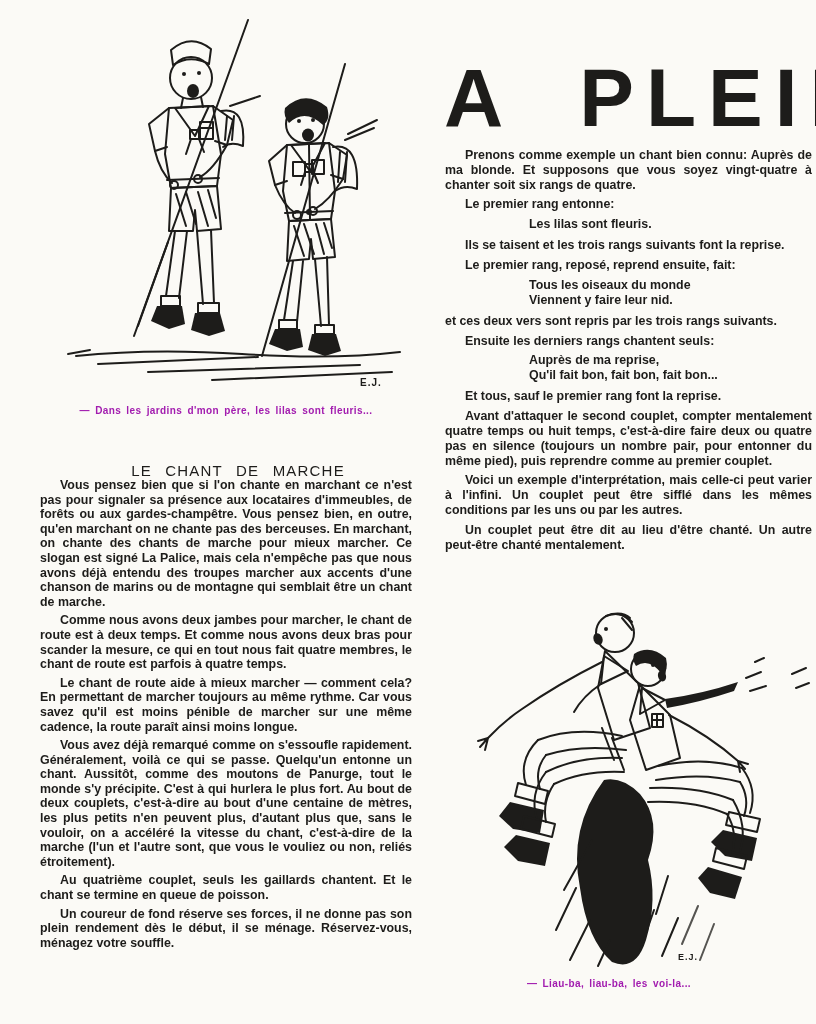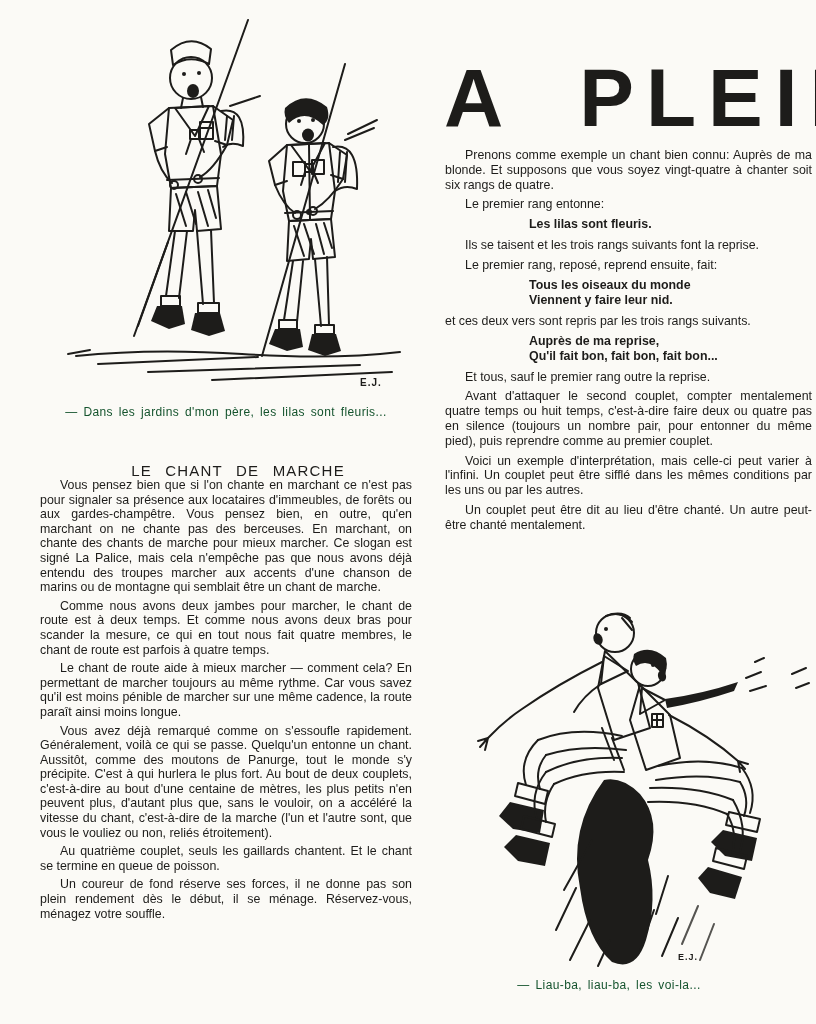--- a/index.html
+++ b/index.html
@@ -12,36 +12,36 @@
   
   .masthead{
     position:absolute;left:444px;top:2px;white-space:nowrap;
     font-size:82px;font-weight:bold;letter-spacing:12px;line-height:1;
   }
   .masthead .w2{margin-left:64px;}
   
   .leftcol-text{position:absolute;left:40px;top:478px;width:372px;}
   .rightcol-text{position:absolute;left:445px;top:148px;width:367px;}
   p.body{
-    margin:0 0 4px;font-size:12.4px;line-height:14.6px;font-weight:normal;
+    margin:0 0 4px;font-size:12.4px;line-height:14.6px;font-weight:bold;
     text-align:justify;text-indent:20px;
   }
   .rightcol-text p.body{line-height:14.8px;margin-bottom:5px;}
   p.flush{text-indent:0;}
   .verse{
     margin:2px 0 6px 84px;font-weight:bold;font-size:12.4px;line-height:15px;
   }
   .section-heading{
     position:absolute;left:40px;top:450px;width:372px;text-align:center;
     font-size:15px;font-weight:normal;letter-spacing:1.2px;word-spacing:8px;
     transform:translateX(12px);
   }
   .caption{
-    position:absolute;font-size:12px;font-weight:normal;letter-spacing:.4px;
-    color:#14532d;text-align:center;word-spacing:2px;
+    position:absolute;font-size:10px;font-weight:bold;letter-spacing:.4px;
+    color:#a21caf;text-align:center;word-spacing:2px;
   }
   .cap-left{left:40px;top:405px;width:372px;}
   .cap-right{left:444px;top:978px;width:330px;}
   
   .illu{position:absolute;}
   #illu1{left:62px;top:4px;}
   #illu2{left:452px;top:588px;}
   .illu path,.illu line,.illu circle,.illu rect,.illu ellipse{
     stroke:#1d1c1a;fill:none;stroke-width:2;stroke-linecap:round;stroke-linejoin:round;
   }
@@ -160,25 +160,26 @@
     <div class="verse">
       <div>Les lilas sont fleuris.</div>
     </div>
     <p class="body">Ils se taisent et les trois rangs suivants font la reprise.</p>
     <p class="body">Le premier rang, reposé, reprend ensuite, fait:</p>
     <div class="verse">
       <div>Tous les oiseaux du monde</div>
       <div>Viennent y faire leur nid.</div>
     </div>
     <p class="body flush">et ces deux vers sont repris par les trois rangs suivants.</p>
+    <p class="body">Ensuite les derniers rangs chantent seuls:</p>
     <div class="verse">
       <div>Auprès de ma reprise,</div>
       <div>Qu'il fait bon, fait bon, fait bon...</div>
     </div>
-    <p class="body">Et tous, sauf le premier rang outre la reprise.</p>
+    <p class="body">Et tous, sauf le premier rang font la reprise.</p>
     <p class="body">Avant d'attaquer le second couplet, compter mentalement quatre temps ou huit temps, c'est-à-dire faire deux ou quatre pas en silence (toujours un nombre pair, pour entonner du même pied), puis reprendre comme au premier couplet.</p>
     <p class="body">Voici un exemple d'interprétation, mais celle-ci peut varier à l'infini. Un couplet peut être sifflé dans les mêmes conditions par les uns ou par les autres.</p>
     <p class="body">Un couplet peut être dit au lieu d'être chanté. Un autre peut-être chanté mentalement.</p>
   </div>
 
   <svg id="illu2" class="illu" width="360" height="384" viewBox="0 0 360 384">
 
     <g>
       <path class="fill" d="M152,192 Q116,240 128,300 Q135,352 160,374 Q184,384 194,352 Q206,312 196,272 Q210,232 188,206 Q170,188 152,192 Z"></path>
       <path d="M140,252 L112,302 M124,300 L104,342 M138,332 L118,372 M158,352 L146,378 M202,322 L188,362 M216,288 L204,326 M226,330 L210,368" stroke-width="2.6"></path>

